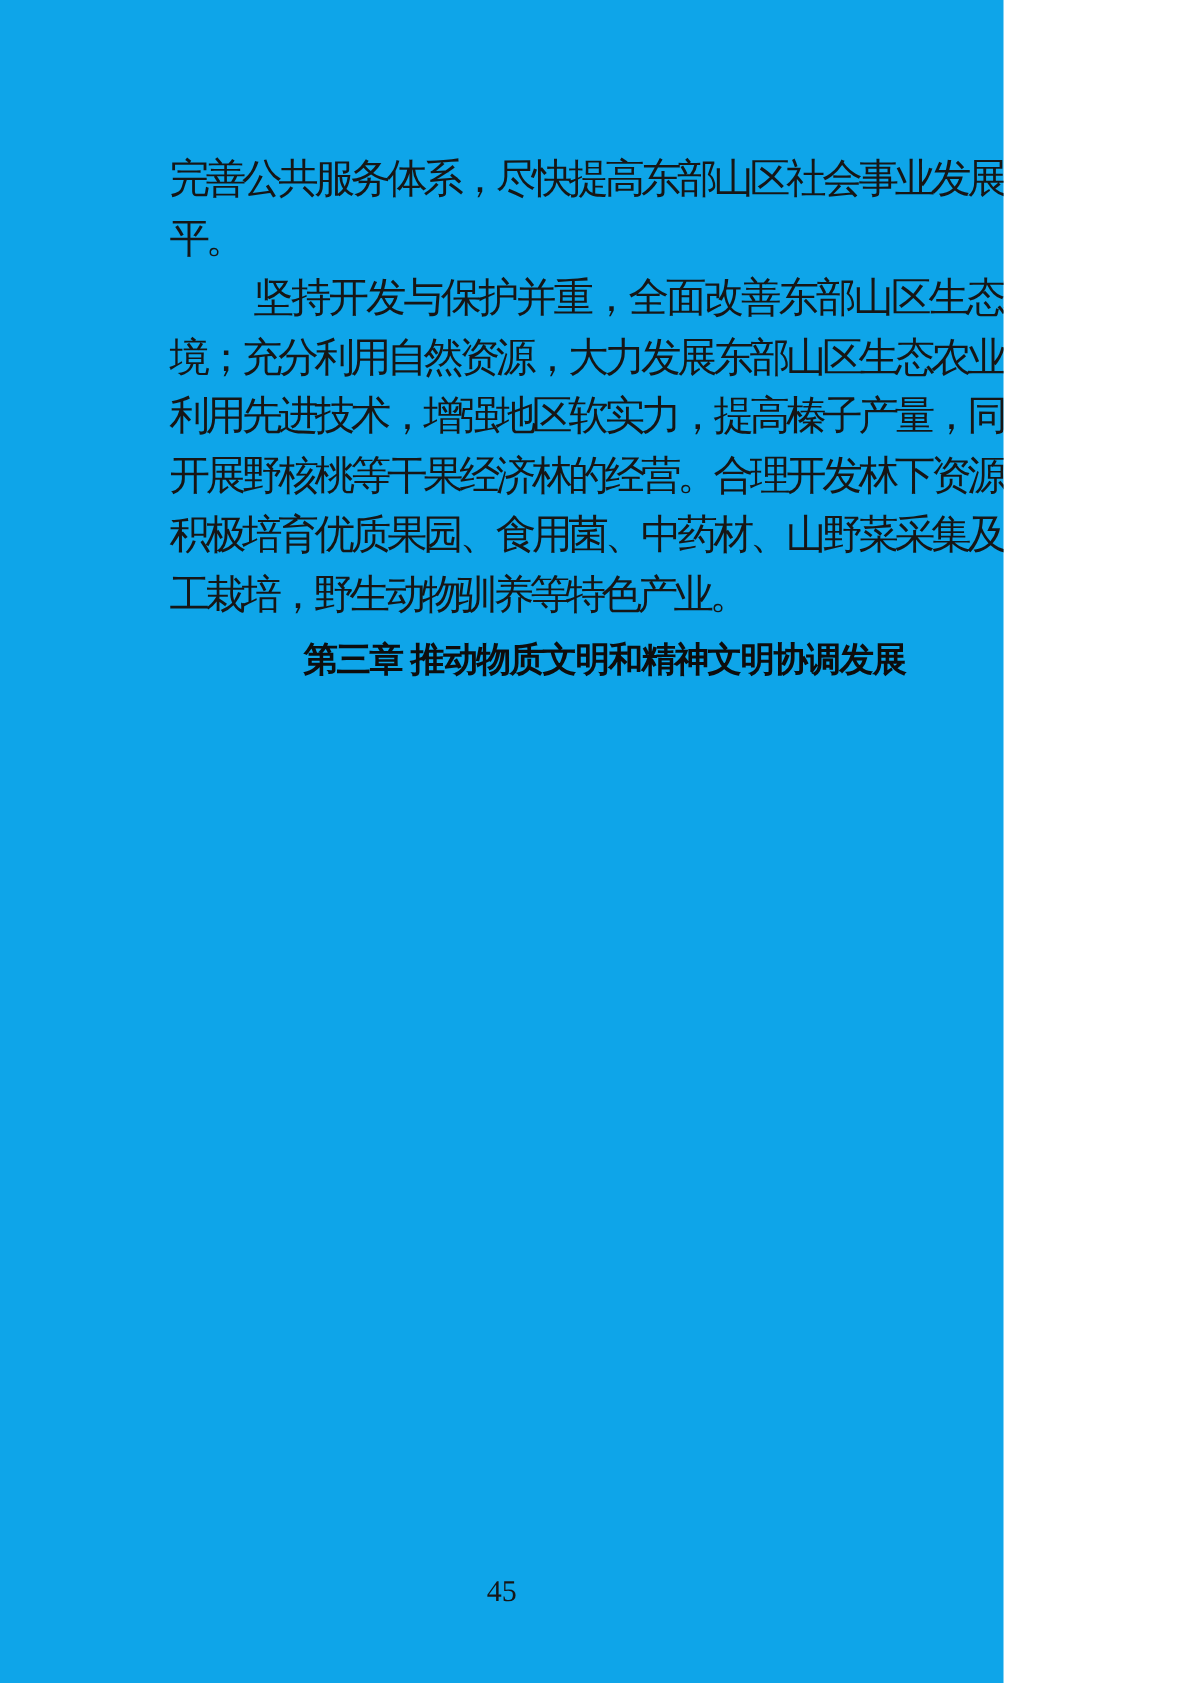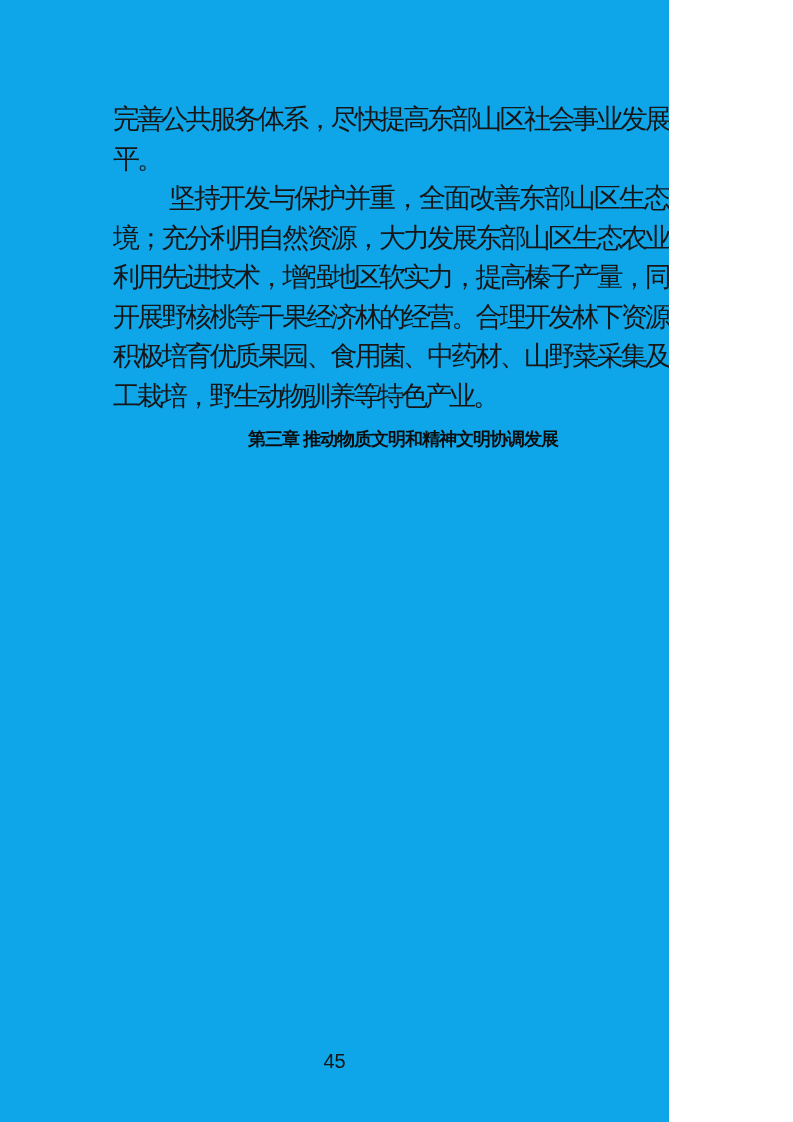--- a/index.html
+++ b/index.html
@@ -31,36 +31,36 @@
     text-indent: 56px;
     color: #161616;
   }
   .para.no-indent {
     text-indent: 0;
   }
   .chapter-heading {
     margin: 0;
     font-family: "Liberation Sans", "DejaVu Sans", sans-serif;
     font-weight: bold;
-    font-size: 18px;
+    font-size: 23px;
     letter-spacing: -1px;
     line-height: 46px;
     text-align: center;
     text-indent: 0;
     color: #0d0d0d;
   }
   .footer {
     position: absolute;
     left: 0;
     right: 0;
     top: 1050px;
     text-align: center;
   }
   .page-number {
-    font-family: Liberation Sans, sans-serif;
+    font-family: Liberation Serif, serif;
     font-size: 20px;
     color: #161616;
   }
 </style>
 </head>
 <body>
 
 <div class="page">
   <div class="content">
     <p class="para no-indent">完善公共服务体系，尽快提高东部山区社会事业发展水平。</p>

